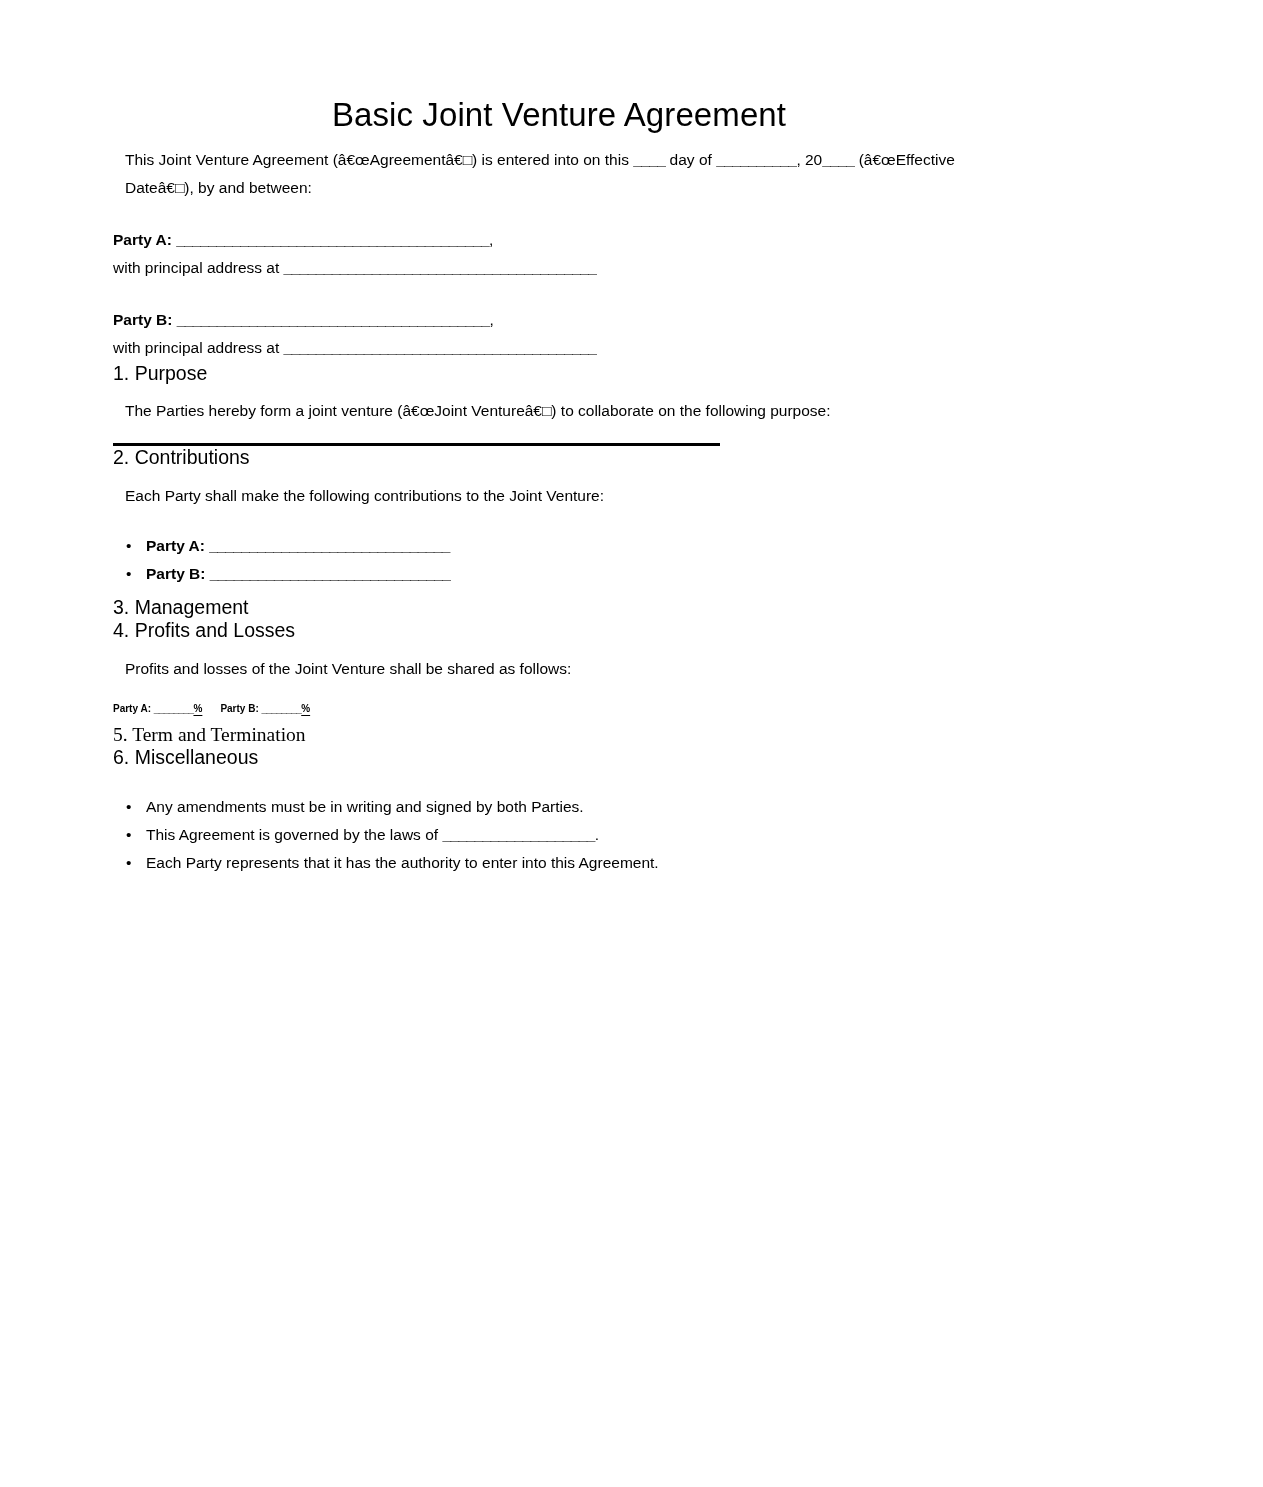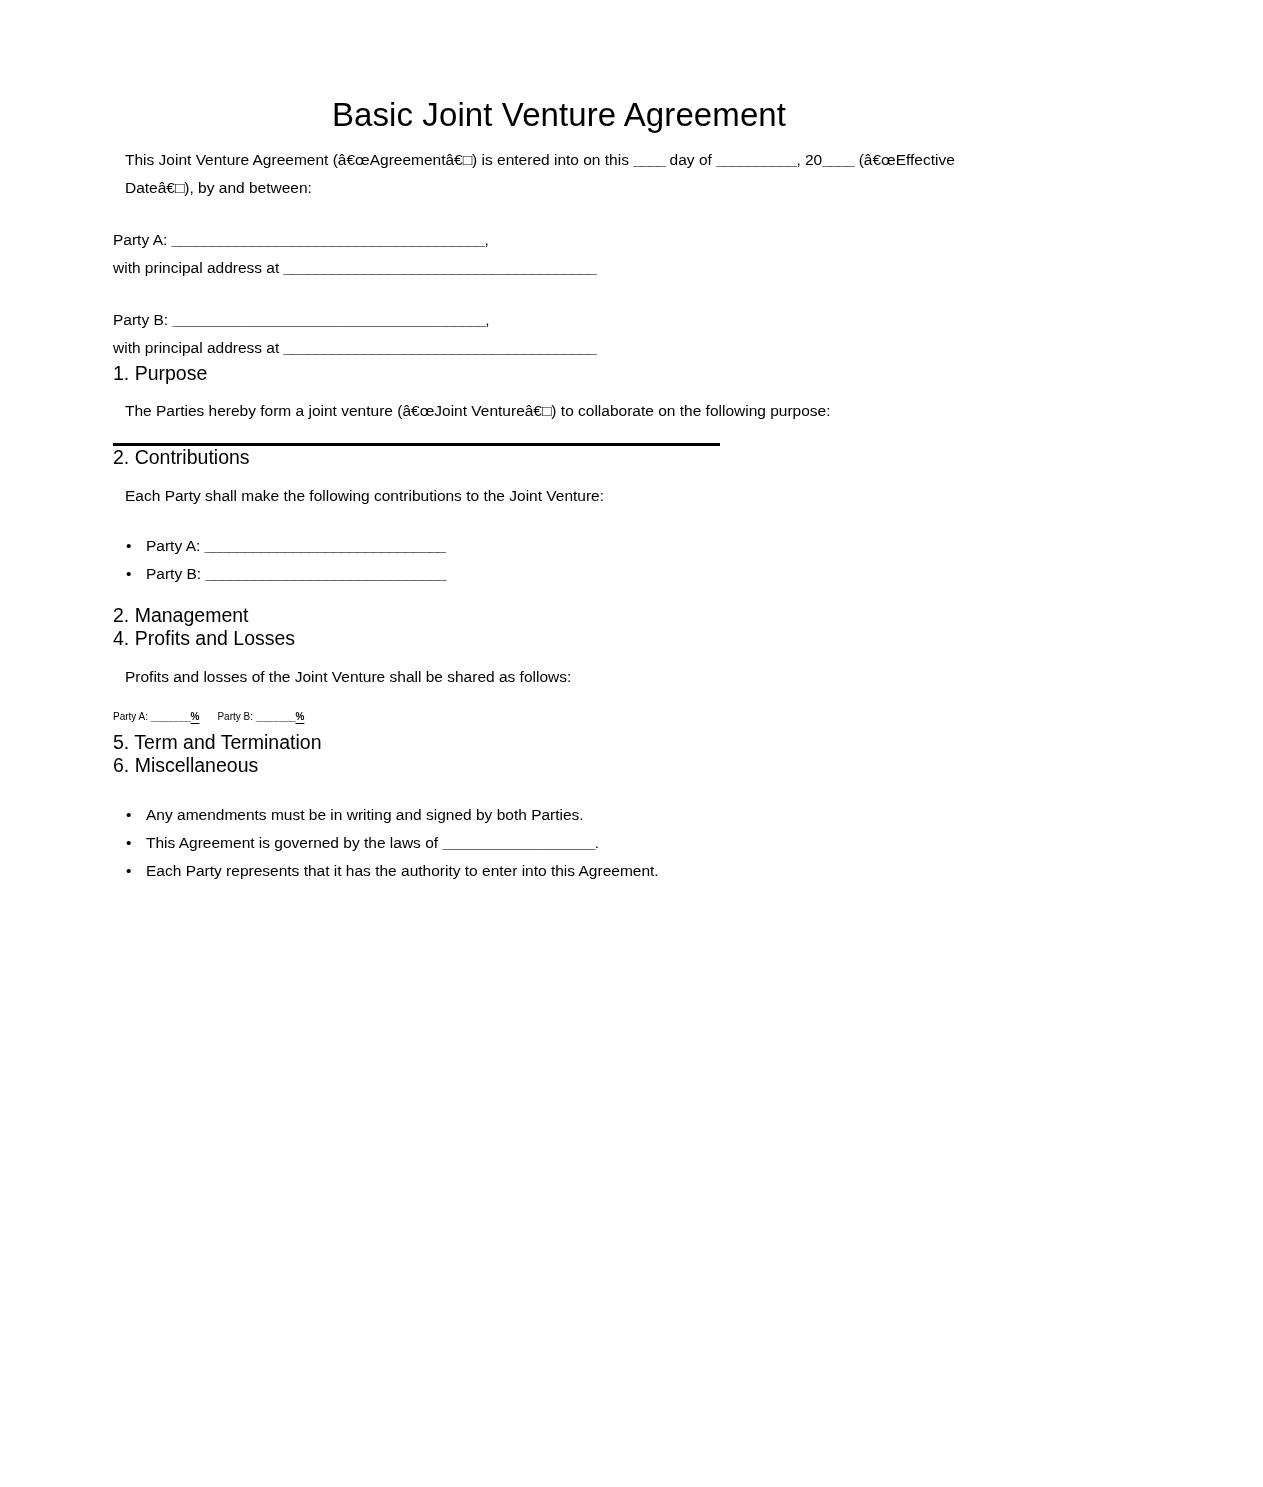--- a/index.html
+++ b/index.html
@@ -60,21 +60,21 @@
     line-height: 28px;
     white-space: nowrap;
   }
   .addr-line {
     font-size: 15.5px;
     line-height: 28px;
     white-space: nowrap;
   }
 
   b, .bold {
-    font-weight: 400;
+    font-weight: 700;
   }
 
   
   .blank {
     font-weight: 700;
     letter-spacing: -0.6px;
     display: inline-block;
     text-decoration: none;
   }
 
@@ -83,36 +83,36 @@
     font-weight: 400;
     line-height: 1.2;
     margin: 0;
     padding: 0;
   }
 
   .sec-1  { margin-top: 46px; }
   .sec-2  { margin-top: 48px; }
   .sec-3  { margin-top: 46px; }
   .sec-4  { margin-top: 47px; }
-  .sec-5  { margin-top: 47px; }
+  .sec-5  { margin-top: 47px; font-family: Liberation Serif, serif; }
   .sec-6  { margin-top: 48px; }
 
   .sec-body {
     margin-top: 26px;
   }
 
   .purpose-rule {
     margin-top: 18px;
     width: 607px;
     height: 0;
     border-top: 3px solid #000000;
   }
 
   ul.doc-list {
-    margin: 22px 0 16px 0;
+    margin: 22px 0 8px 0;
     padding-left: 33px;
     list-style: none;
   }
   ul.doc-list li {
     font-size: 15.5px;
     line-height: 28px;
     position: relative;
     padding-left: 0;
   }
   ul.doc-list li::before {
@@ -202,21 +202,21 @@
   <p class="body-text sec-body">Each Party shall make the following contributions to the Joint Venture:</p>
   <ul class="doc-list">
     <li>
       <span class="bold">Party A:</span><span>&nbsp;</span><span class="blank">______________________________</span>
     </li>
     <li>
       <span class="bold">Party B:</span><span>&nbsp;</span><span class="blank">______________________________</span>
     </li>
   </ul>
 
-  <h2 class="section-heading sec-3">2. Management</h2>
+  <h2 class="section-heading sec-3">3. Management</h2>
 
   <h2 class="section-heading sec-4">4. Profits and Losses</h2>
   <p class="body-text sec4-intro">Profits and losses of the Joint Venture shall be shared as follows:</p>
   <div class="pct-line">
     <span class="bold">Party A:</span><span>&nbsp;</span><span class="pct-blank">________</span><span class="pct-sign">%</span><span class="pct-gap"></span><span class="bold">Party B:</span><span>&nbsp;</span><span class="pct-blank">________</span><span class="pct-sign">%</span>
   </div>
 
   <h2 class="section-heading sec-5">5. Term and Termination</h2>
 
   <h2 class="section-heading sec-6">6. Miscellaneous</h2>

